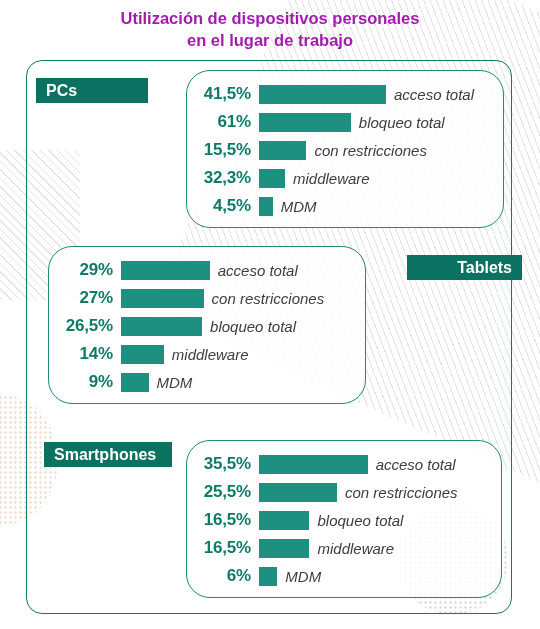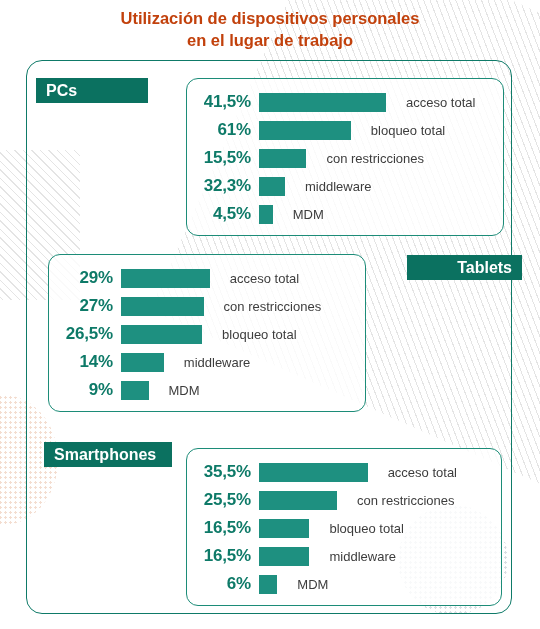--- a/index.html
+++ b/index.html
@@ -68,21 +68,21 @@
   
   #page-title {
     position: absolute;
     top: 8px;
     left: 0;
     width: 540px;
     text-align: center;
     font-size: 16.5px;
     font-weight: bold;
     line-height: 1.32;
-    color: #c2410c;
+    color: #a21caf;
     z-index: 3;
   }
 
   
   #outer-frame {
     position: absolute;
     left: 26px;
     top: 60px;
     width: 486px;
     height: 554px;
@@ -106,26 +106,25 @@
     z-index: 4;
   }
   #chip-pcs      { left: 36px;  top: 78px;  width: 112px; text-align: left; }
   #chip-tablets  { left: 407px; top: 255px; width: 115px; text-align: right; }
   #chip-smart    { left: 44px;  top: 442px; width: 128px; text-align: left; }
 
   
   .panel {
     position: absolute;
     border: 1.4px solid #1C8C78;
-    border-radius: 12px;
+    border-radius: 24px;
     background: rgba(255,255,255,0.82);
     box-sizing: border-box;
     z-index: 2;
     padding: 9px 0 9px 0;
-    margin-top: 8px;
   }
   #panel-pcs   { left: 186px; top: 70px;  width: 318px; height: 158px; }
   #panel-tab   { left: 48px;  top: 246px; width: 318px; height: 158px; }
   #panel-smart { left: 186px; top: 440px; width: 316px; height: 158px; }
 
   .bar-row {
     display: flex;
     align-items: center;
     height: 28px;
   }
@@ -139,24 +138,25 @@
     font-weight: bold;
     color: #0E7A68;
     letter-spacing: -0.2px;
   }
   .bar {
     height: 19px;
     background: #1E9080;
     flex: 0 0 auto;
   }
   .bar-label {
-    font-size: 13px;
+    font-size: 15px;
     color: #3d3d3d;
-    padding-left: 20px;
+    padding-left: 8px;
     white-space: nowrap;
+    font-style: italic;
   }
 </style>
 </head>
 <body>
 
 <div id="decor-layer">
   <div class="hatch-big" id="hatch-main"></div>
   <div class="hatch-big" id="hatch-left"></div>
   <div class="dot-circle" id="dots-smart"></div>
   <div class="dot-circle" id="dots-left"></div>

